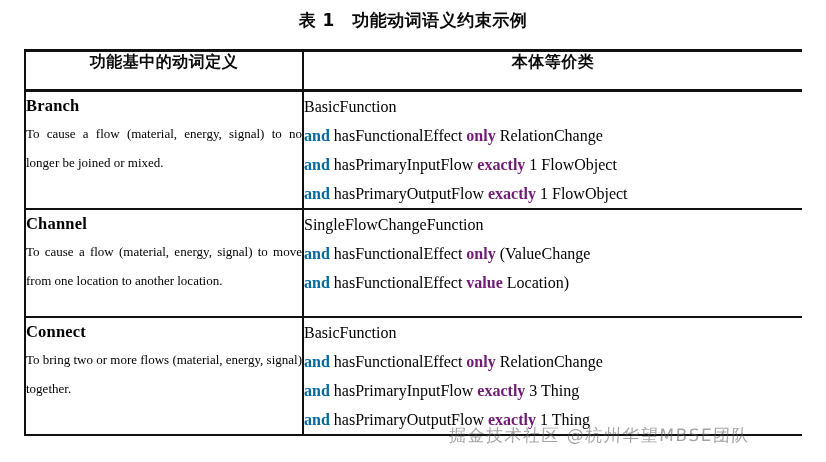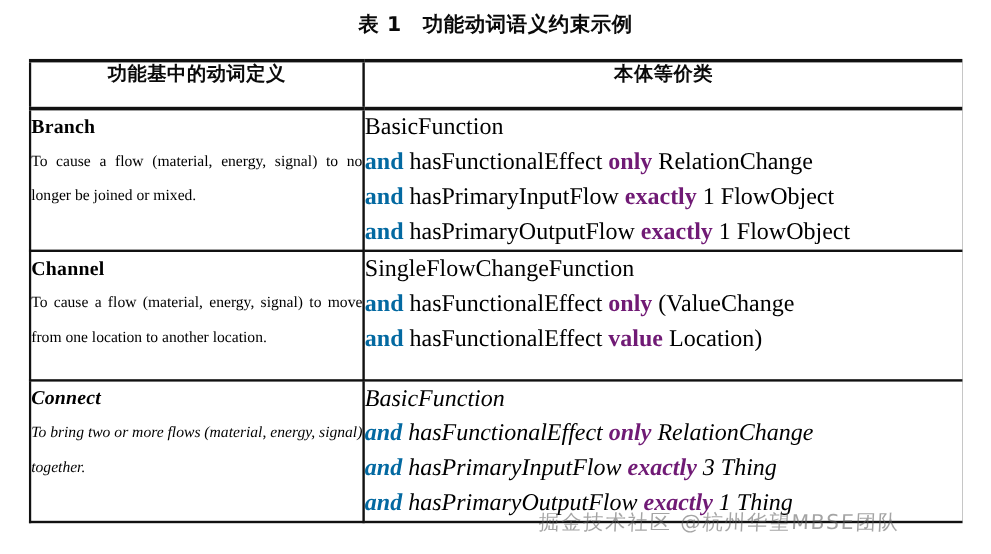--- a/index.html
+++ b/index.html
@@ -101,37 +101,37 @@
     text-align-last: left;
     text-justify: inter-word;
     hyphens: none;
   }
 
   
   .axiom-cell {
     padding: 6px 8px 7px 9px;
   }
   .axiom-line {
-    font-size: 20px;
+    font-size: 16px;
     line-height: 29px;
     white-space: nowrap;
   }
   .kw-and {
     color: #0369a1;
     font-weight: bold;
   }
   .kw-restr {
     color: #701a75;
     font-weight: bold;
   }
 
   
   .row-branch  .def-cell, .row-branch  .axiom-cell  { height: 110px; }
   .row-channel .def-cell, .row-channel .axiom-cell  { height: 106px; margin-top: 48px; }
-  .row-connect .def-cell, .row-connect .axiom-cell  { height: 112px; font-style: italic; }
+  .row-connect .def-cell, .row-connect .axiom-cell  { height: 112px; }
 
   
   .watermark {
     position: absolute;
     left: 449px;
     top: 424px;
     font-family: "DejaVu Sans", sans-serif;
     font-size: 17px;
     letter-spacing: 1.5px;
     color: rgba(90, 90, 90, 0.55);

